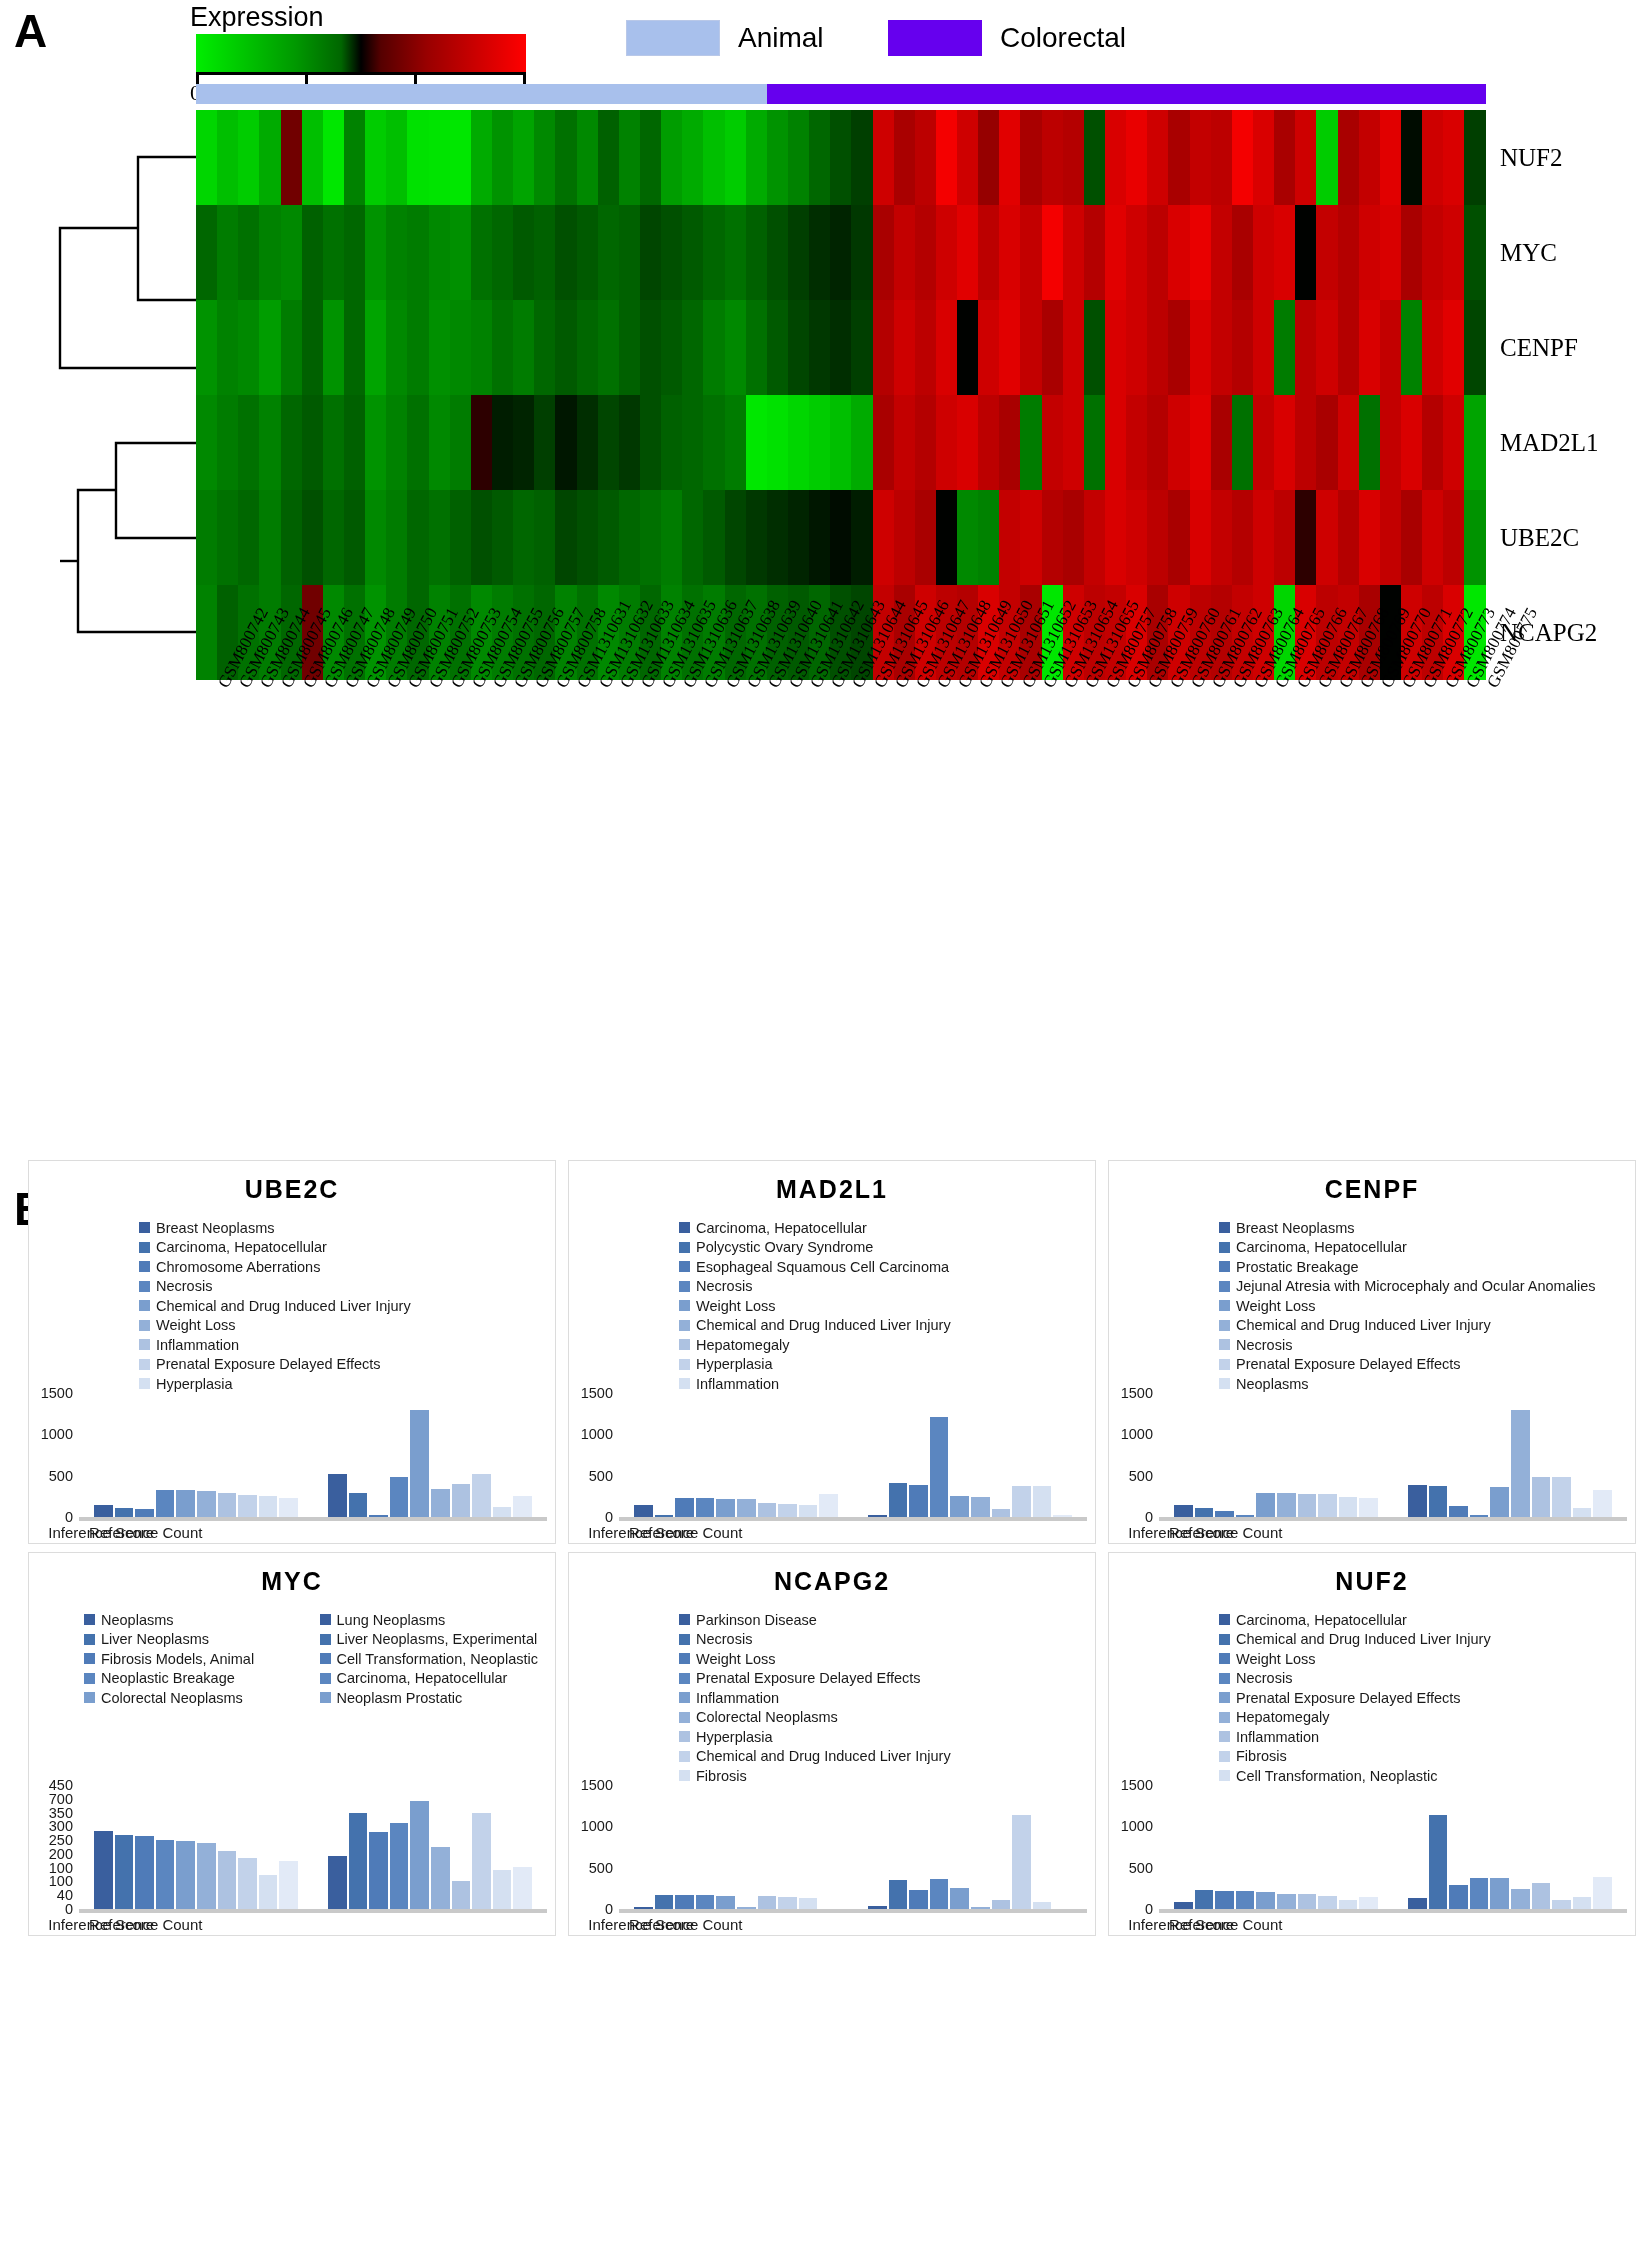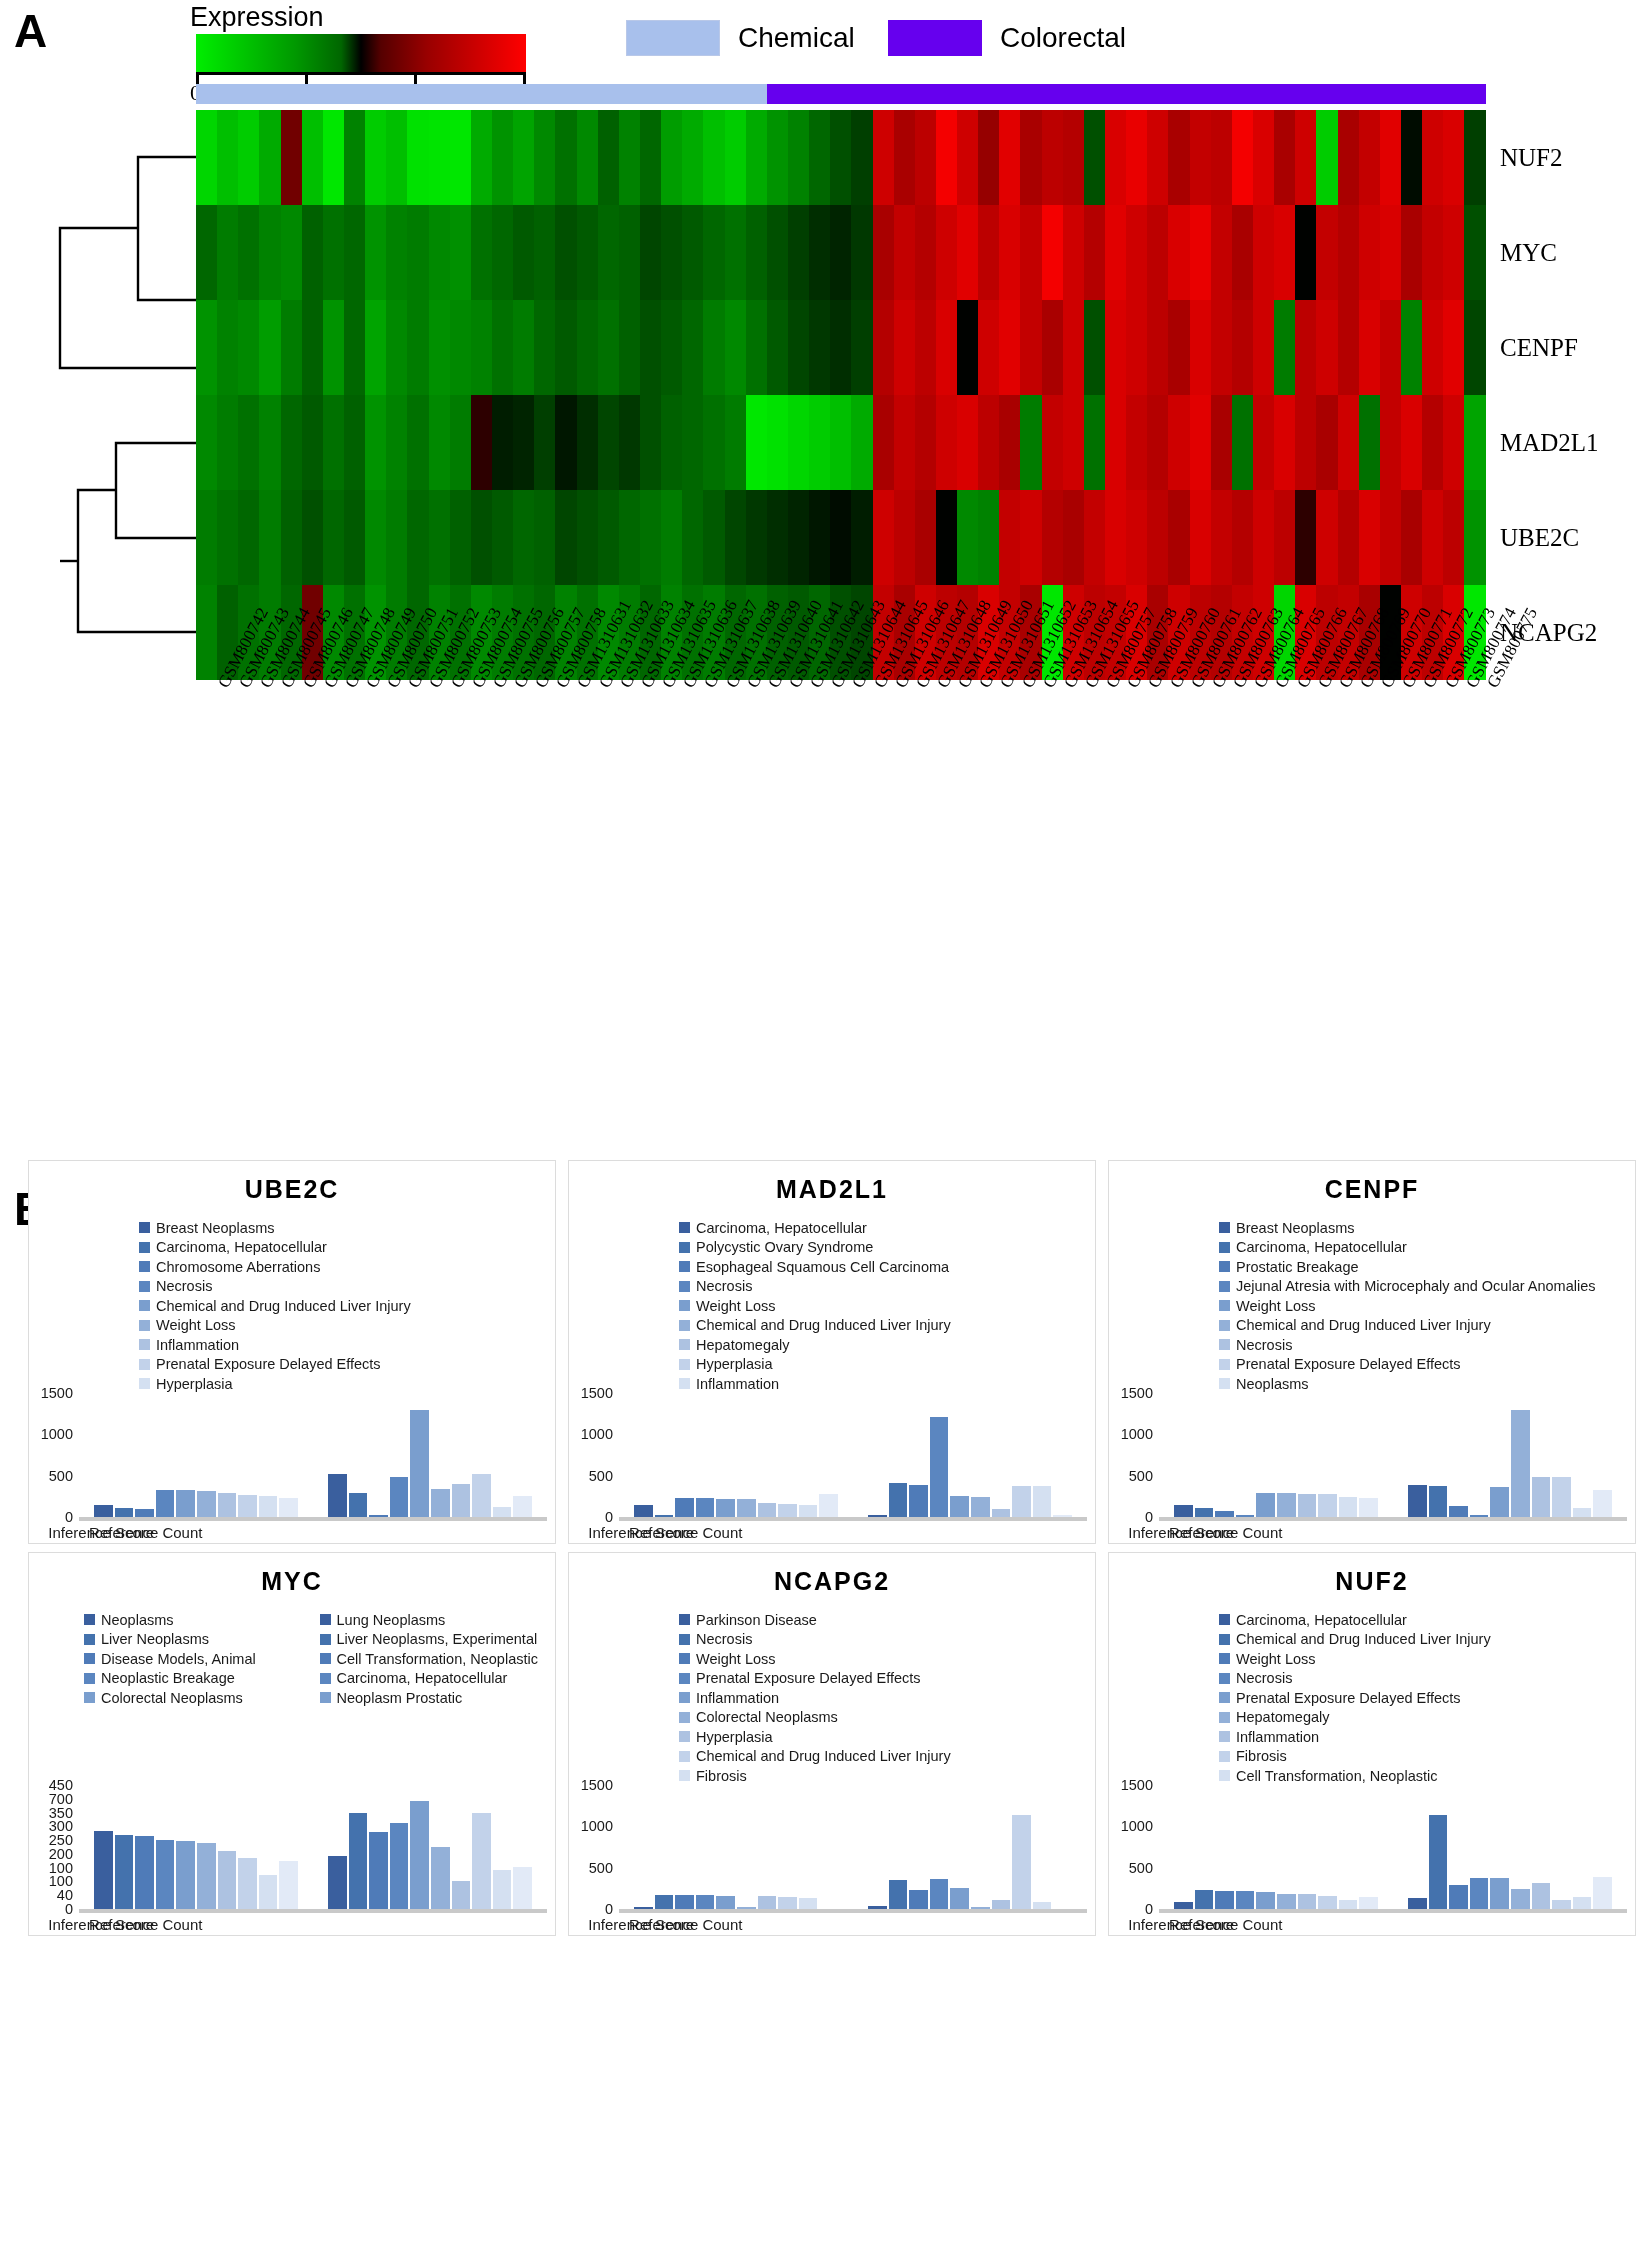--- a/index.html
+++ b/index.html
@@ -63,21 +63,21 @@
     <i style="left:0"></i>
       <i style="left:33%"></i>
       <i style="left:66%"></i>
       <i style="right:0"></i>
   </div>
   <span class="expr-tick-lbl" style="left:190px;">0.010</span>
   <span class="expr-tick-lbl" style="left:300px;">0.015</span>
   <span class="expr-tick-lbl" style="left:410px;">0.020</span>
 
   <div class="grp-swatch" id="sw-control" style="left: 626px; background: rgb(168, 192, 236);"></div>
-  <span class="grp-lbl" style="left:738px;">Chemical</span>
+  <span class="grp-lbl" style="left:738px;">Animal</span>
   <div class="grp-swatch" id="sw-colorectal" style="left: 888px; background: rgb(102, 0, 238); border: 1px solid rgb(102, 0, 238);"></div>
   <span class="grp-lbl" style="left:1000px;">Colorectal</span>
 
   <div id="grp-row">
       <div style="width: 44.2623%; background: rgb(168, 192, 236);"></div>
       <div style="width: 55.7377%; background: rgb(102, 0, 238);"></div>
     </div>
   <div id="hm">
       <div class="hm-row">
         <div class="hm-cell" style="background: rgb(0, 214, 0);"></div>
@@ -784,21 +784,21 @@
             <div class="lgitem">
               <span class="lgsw" style="background: rgb(58, 95, 158);"></span>
               <span>Neoplasms</span>
             </div>
             <div class="lgitem">
               <span class="lgsw" style="background: rgb(68, 114, 173);"></span>
               <span>Liver Neoplasms</span>
             </div>
             <div class="lgitem">
               <span class="lgsw" style="background: rgb(79, 123, 184);"></span>
-              <span>Disease Models, Animal</span>
+              <span>Fibrosis Models, Animal</span>
             </div>
             <div class="lgitem">
               <span class="lgsw" style="background: rgb(91, 134, 192);"></span>
               <span>Neoplastic Breakage</span>
             </div>
             <div class="lgitem">
               <span class="lgsw" style="background: rgb(122, 158, 206);"></span>
               <span>Colorectal Neoplasms</span>
             </div>
           </div>

